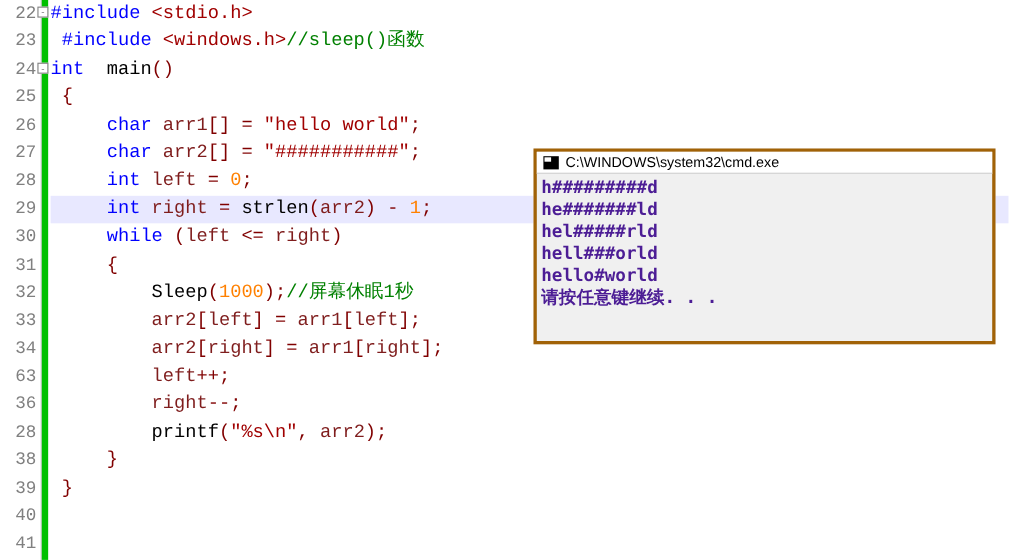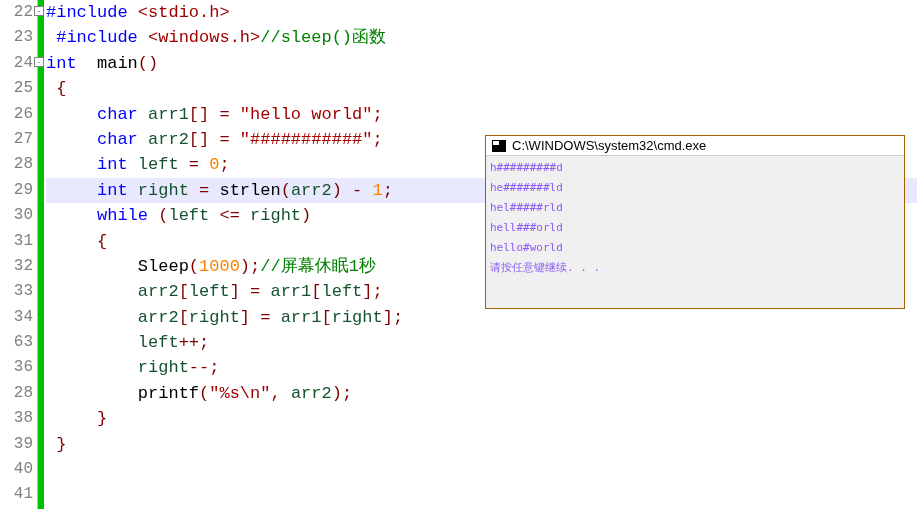--- a/index.html
+++ b/index.html
@@ -73,31 +73,31 @@
   .code-line .txt { position: relative; z-index: 1; text-align: right; }
   
   .pp  { color: #0000ff; }  
   .kw  { color: #0000ff; }
   .inc { color: #a00000; }  
   .str { color: #a00000; }  
   .cmt { color: #008000; }  
   .ty  { color: #0000ff; }
   .op  { color: #800000; }  
   .num { color: #ff8000; }  
-  .id  { color: #14532d; }
+  .id  { color: #7f1d1d; }
   .fn  { color: #000000; }
   .plain { color: #000000; }
   
   
   .terminal {
     position: absolute;
     left: 485px;
     top: 135px;
     width: 420px;
-    border: 1px solid #a16207;
+    border: 3px solid #a16207;
     background: #f0f0f0;
     font-family: "SimSun", "NSimSun", "Consolas", monospace;
   }
   .terminal-title {
     background: #ffffff;
     border-bottom: 1px solid #cccccc;
     padding: 2px 6px;
     font-size: 13px;
     font-family: "Segoe UI", sans-serif;
     display: flex;
@@ -115,24 +115,25 @@
     content: "";
     position: absolute;
     left: 1px;
     top: 1px;
     width: 6px;
     height: 4px;
     background: #ffffff;
   }
   .terminal-body {
     padding: 2px 4px 30px 4px;
-    font-size: 11px;
+    font-size: 16px;
     line-height: 20px;
-    color: #8b5cf6;
+    color: #4c1d95;
     font-family: "Consolas", "SimSun", monospace;
+    font-weight: bold;
   }
   .terminal-body div { white-space: pre; }
 </style>
 </head>
 <body>
 
 <div class="editor">
   <div class="gutter" id="gutter">
       <div class="ln">22</div>
       <div class="ln">23</div>

